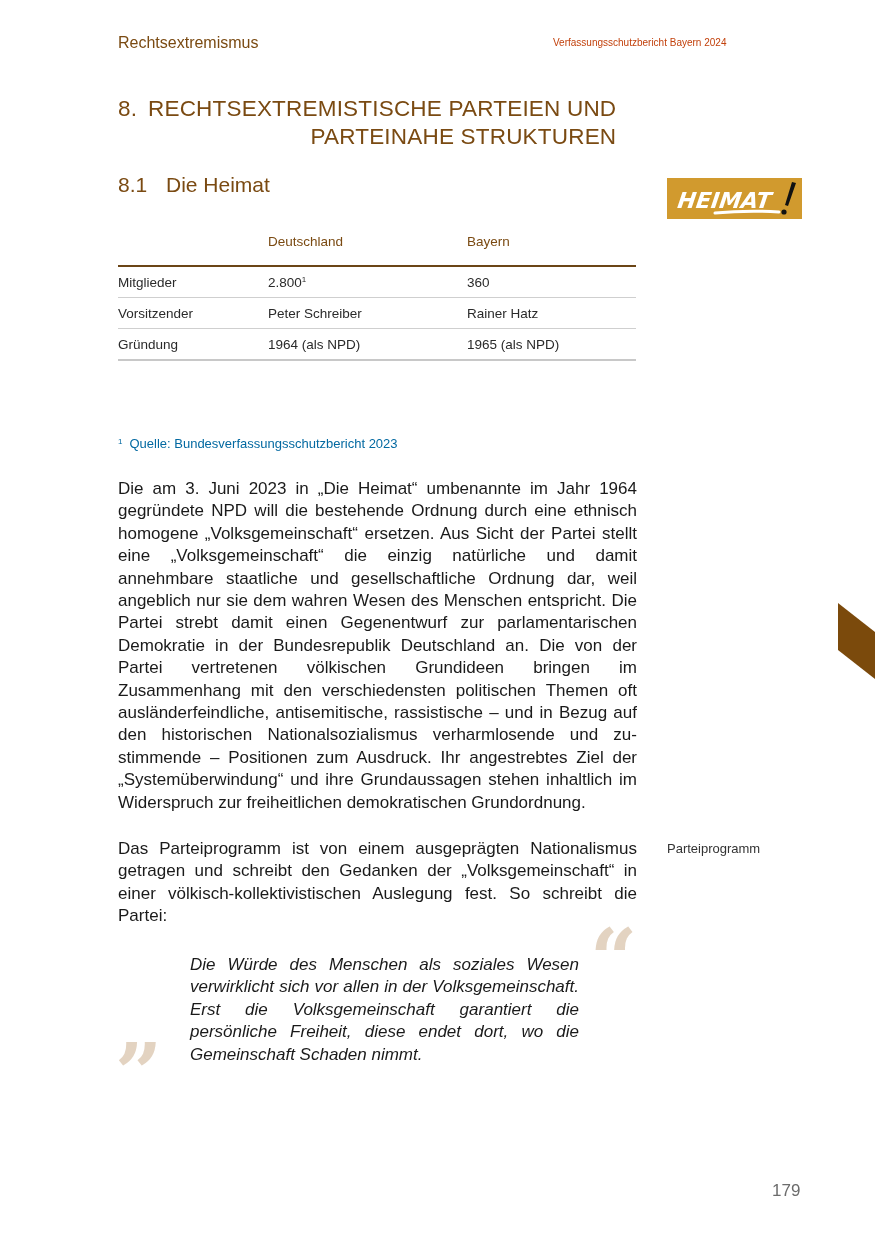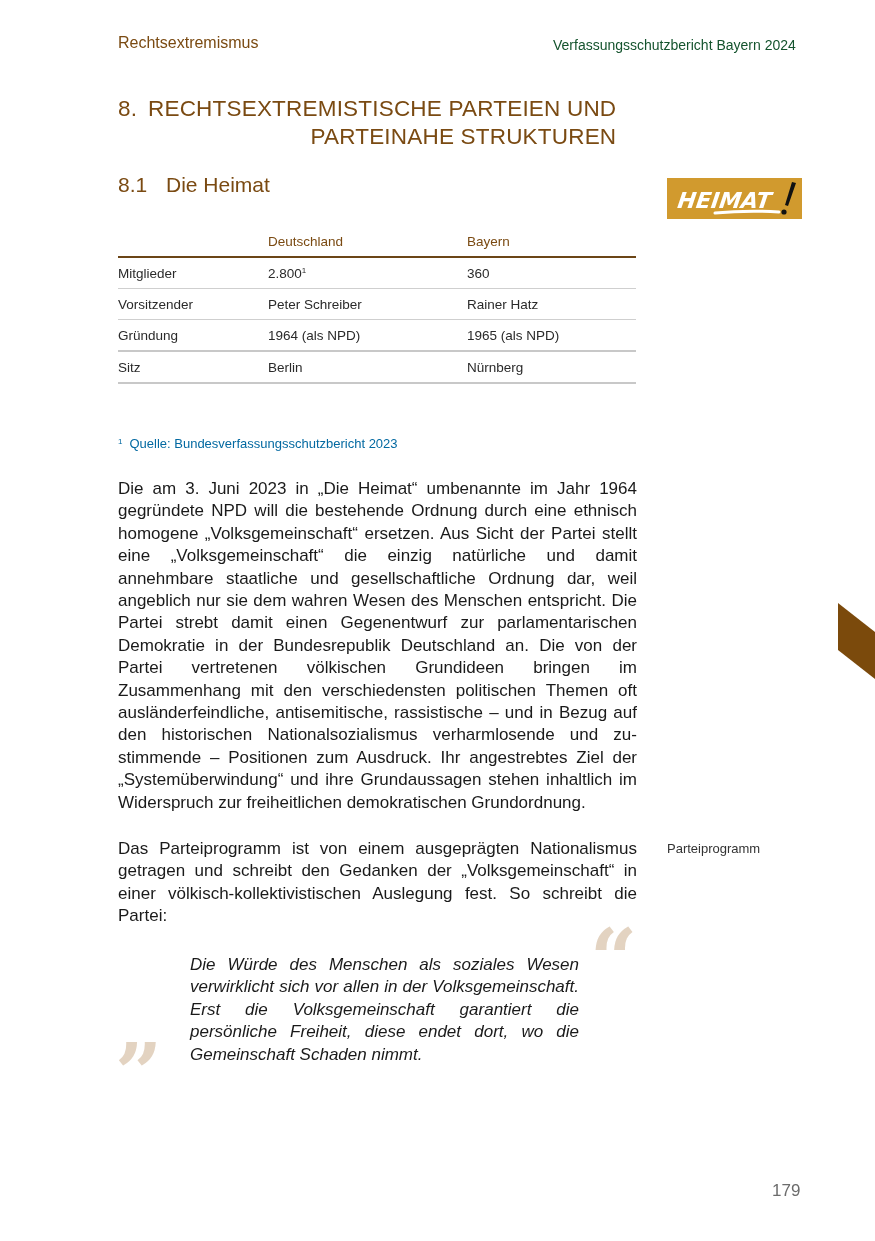--- a/index.html
+++ b/index.html
@@ -1,28 +1,28 @@
 <!DOCTYPE html>
 <html><head>
 <meta charset="utf-8">
 <style>
   html, body { margin: 0; padding: 0; background: #ffffff; }
   body { width: 875px; height: 1241px; position: relative; overflow: hidden; font-family: "Liberation Sans", sans-serif; color: #1a1a1a; }
   .abs { position: absolute; }
   .running-left { left: 118px; top: 34px; font-size: 16px; color: #7a4a12; }
-  .running-right { left: 553px; top: 37px; font-size: 14px; color: #14532d; }
+  .running-right { left: 553px; top: 37px; font-size: 10px; color: #c2410c; }
   .h1 { left: 118px; top: 95px; font-size: 22.5px; color: #7a4a12; line-height: 28px; letter-spacing: 0.2px; }
   .h1 .num { display: inline-block; width: 30px; }
   .h1 .line2 { padding-left: 30px; display: block; text-align: right; }
   .h2 { left: 118px; top: 173px; font-size: 21px; color: #7a4a12; }
   .h2 .num { display: inline-block; width: 48px; }
   .logo { left: 667px; top: 178px; width: 135px; height: 41px; background: #d19a2e; }
   .logo svg { display: block; }
   table.info { position: absolute; left: 118px; top: 228px; width: 518px; border-collapse: collapse; font-size: 13.5px; }
-  table.info th { text-align: left; font-weight: normal; color: #7a4a12; padding: 6px 0 7px 0; font-size: 13.5px; }
+  table.info th { text-align: left; font-weight: normal; color: #7a4a12; padding: 6px 0 16px 0; font-size: 13.5px; }
   table.info td { padding: 0; height: 30px; vertical-align: middle; color: #2a2a2a; }
   table.info thead tr { border-bottom: 2px solid #6b4516; }
   table.info tbody tr { border-bottom: 1px solid #cfcfcf; }
   table.info tbody tr.thick { border-bottom: 2px solid #c8c8c8; margin-top: 22px; }
   table.info tbody tr.last { border-bottom: 2px solid #6b4516; }
   table.info col.c1 { width: 150px; }
   table.info col.c2 { width: 199px; }
   sup { font-size: 8px; vertical-align: 5px; }
   .footnote { left: 118px; top: 436px; font-size: 13px; color: #0369a1; }
   .footnote .fn { font-size: 8px; vertical-align: 4px; margin-right: 7px; }
@@ -83,25 +83,20 @@
     <tr>
       <td>Vorsitzender</td>
       <td>Peter Schreiber</td>
       <td>Rainer Hatz</td>
     </tr>
     <tr class="thick">
       <td>Gründung</td>
       <td>1964 (als NPD)</td>
       <td>1965 (als NPD)</td>
     </tr>
-    <tr class="thick">
-      <td>Sitz</td>
-      <td>Berlin</td>
-      <td>Nürnberg</td>
-    </tr>
   </tbody>
 </table>
 
 <div class="abs footnote">
   <span class="fn">1</span><span>Quelle: Bundesverfassungsschutzbericht 2023</span>
 </div>
 
 <p class="abs body-text p1" style="margin:0">Die am 3. Juni 2023 in „Die Heimat“ umbenannte im Jahr 1964 gegründete NPD will die bestehende Ordnung durch eine ethnisch homogene „Volksgemeinschaft“ ersetzen. Aus Sicht der Partei stellt eine „Volksgemeinschaft“ die einzig natürliche und damit annehmbare staatliche und gesellschaftliche Ordnung dar, weil angeblich nur sie dem wahren Wesen des Menschen entspricht. Die Partei strebt damit einen Gegenentwurf zur parlamenta­rischen Demokratie in der Bundesrepublik Deutschland an. Die von der Partei vertretenen völkischen Grundideen bringen im Zusammenhang mit den verschiedensten politischen Themen oft ausländerfeindliche, antisemitische, rassistische – und in Bezug auf den historischen Nationalsozialismus verharmlosende und zu­stimmende – Positionen zum Ausdruck. Ihr angestrebtes Ziel der „Systemüberwindung“ und ihre Grundaussagen stehen inhaltlich im Widerspruch zur freiheitlichen demokratischen Grundordnung.</p>
 
 <p class="abs body-text p2" style="margin:0">Das Parteiprogramm ist von einem ausgeprägten Nationalismus getragen und schreibt den Gedanken der „Volksgemeinschaft“ in einer völkisch-kollektivistischen Auslegung fest. So schreibt die Partei:</p>

